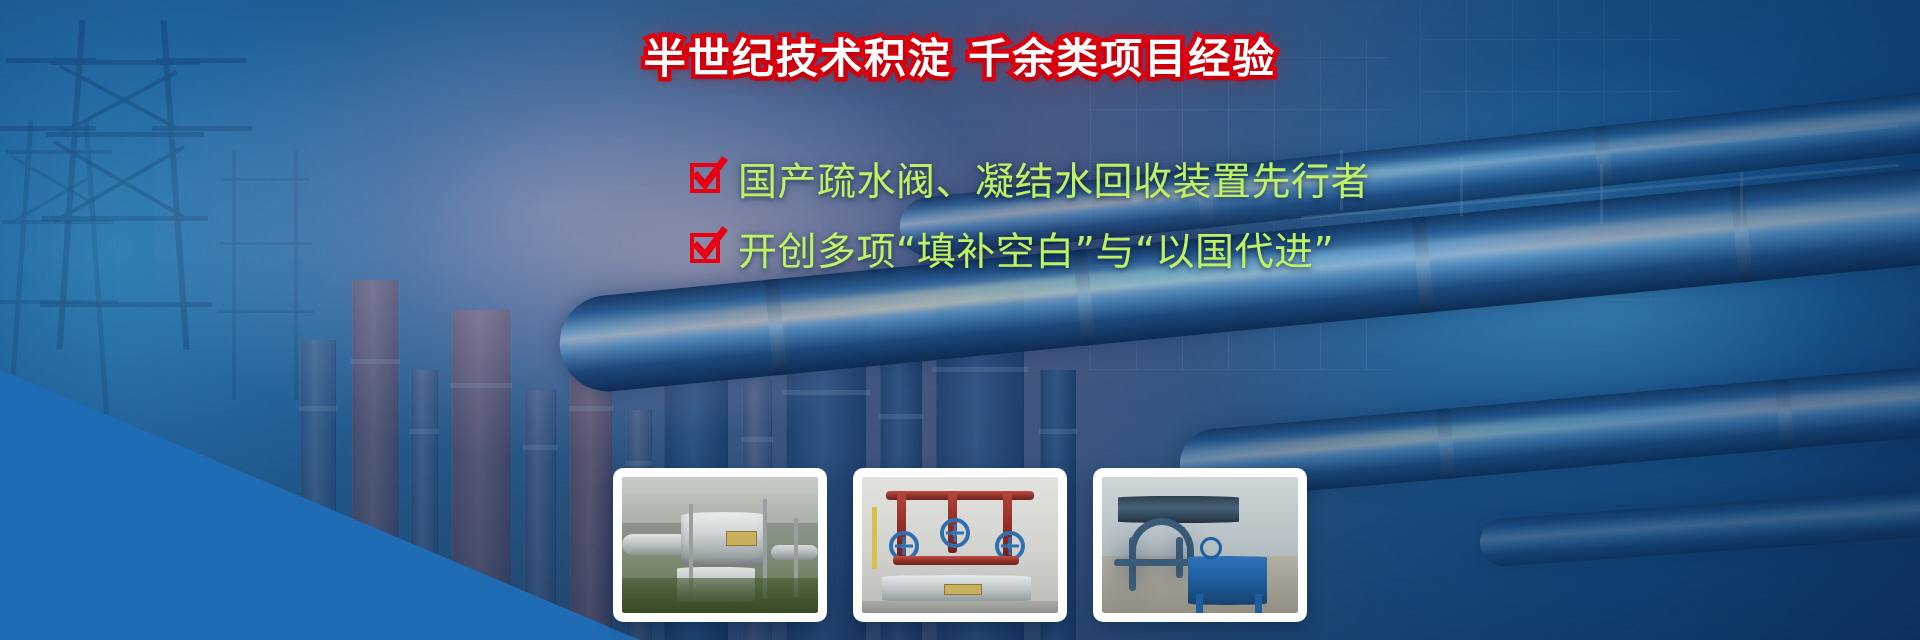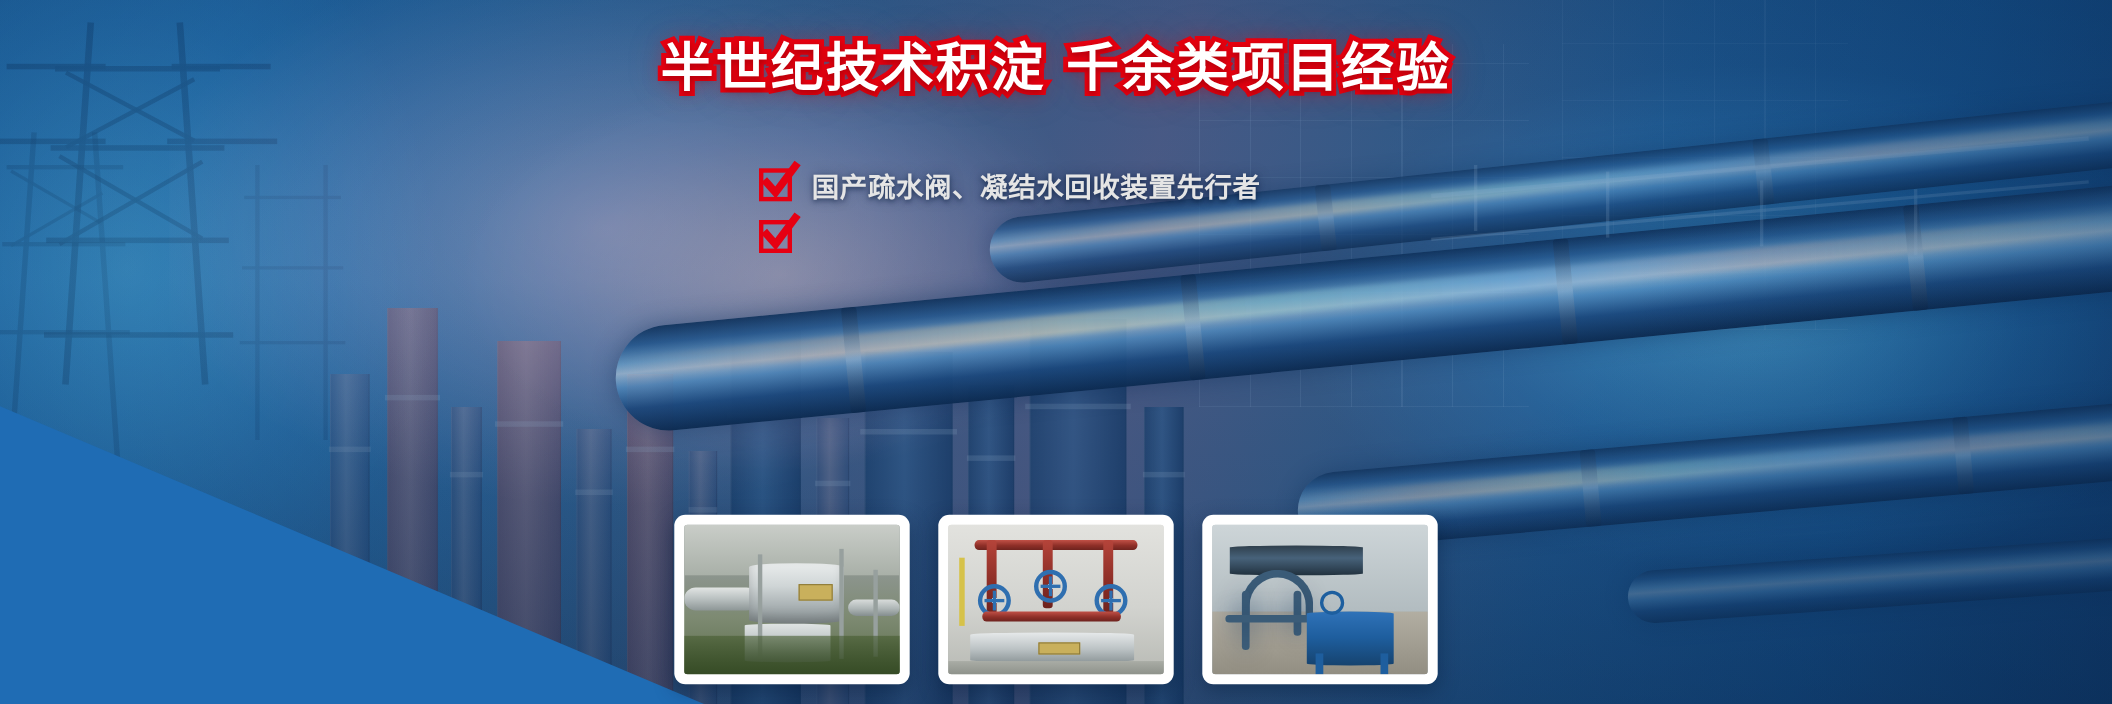--- a/index.html
+++ b/index.html
@@ -137,21 +137,21 @@
 
   
   .title-wrap{
     position:absolute;top:34px;left:0;width:100%;
     text-align:center;
     pointer-events:none;
   }
   .title{
     display:inline-block;
     font-family:"DejaVu Sans","Liberation Sans",sans-serif;
-    font-size:48px;
+    font-size:42px;
     font-weight:700;
     letter-spacing:2px;
     color:#ffffff;
     line-height:1.18;
     -webkit-text-stroke:9px #e60012;
     paint-order:stroke fill;
     text-shadow:
       0 0 18px rgba(230,0,18,.55),
       0 0 36px rgba(230,0,18,.35),
       0 3px 6px rgba(0,0,0,.35);
@@ -177,23 +177,23 @@
     border:4px solid #e60012;
     box-sizing:border-box;
   }
   .chk svg{
     position:absolute;left:-4px;top:-11px;
     width:38px;height:38px;
     overflow:visible;
   }
   .bullet-text{
     font-family:"DejaVu Sans","Liberation Sans",sans-serif;
-    font-size:25px;
-    font-weight:700;
-    color:#e5e5e5;
+    font-size:39px;
+    font-weight:400;
+    color:#bef264;
     white-space:nowrap;
     letter-spacing:.5px;
     text-shadow:0 2px 5px rgba(0,20,50,.55),0 0 12px rgba(0,30,70,.35);
   }
 
   
   .cards{
     position:absolute;
     left:50%;transform:translateX(-50%);
     bottom:18px;
@@ -376,20 +376,21 @@
       </span>
       <span class="bullet-text">国产疏水阀、凝结水回收装置先行者</span>
     </div>
 
     <div class="bullet-row">
       <span class="chk">
         <svg viewBox="0 0 38 38" aria-hidden="true">
           <path d="M7 20 L15 29 L33 5" fill="none" stroke="#e60012" stroke-width="7" stroke-linecap="square" stroke-linejoin="miter"></path>
         </svg>
       </span>
+      <span class="bullet-text">开创多项“填补空白”与“以国代进”</span>
     </div>
 
 
   </div>
 
   <div class="cards">
 
     <div class="card">
       <div class="card-photo ph1">
         <div class="sky"></div>

